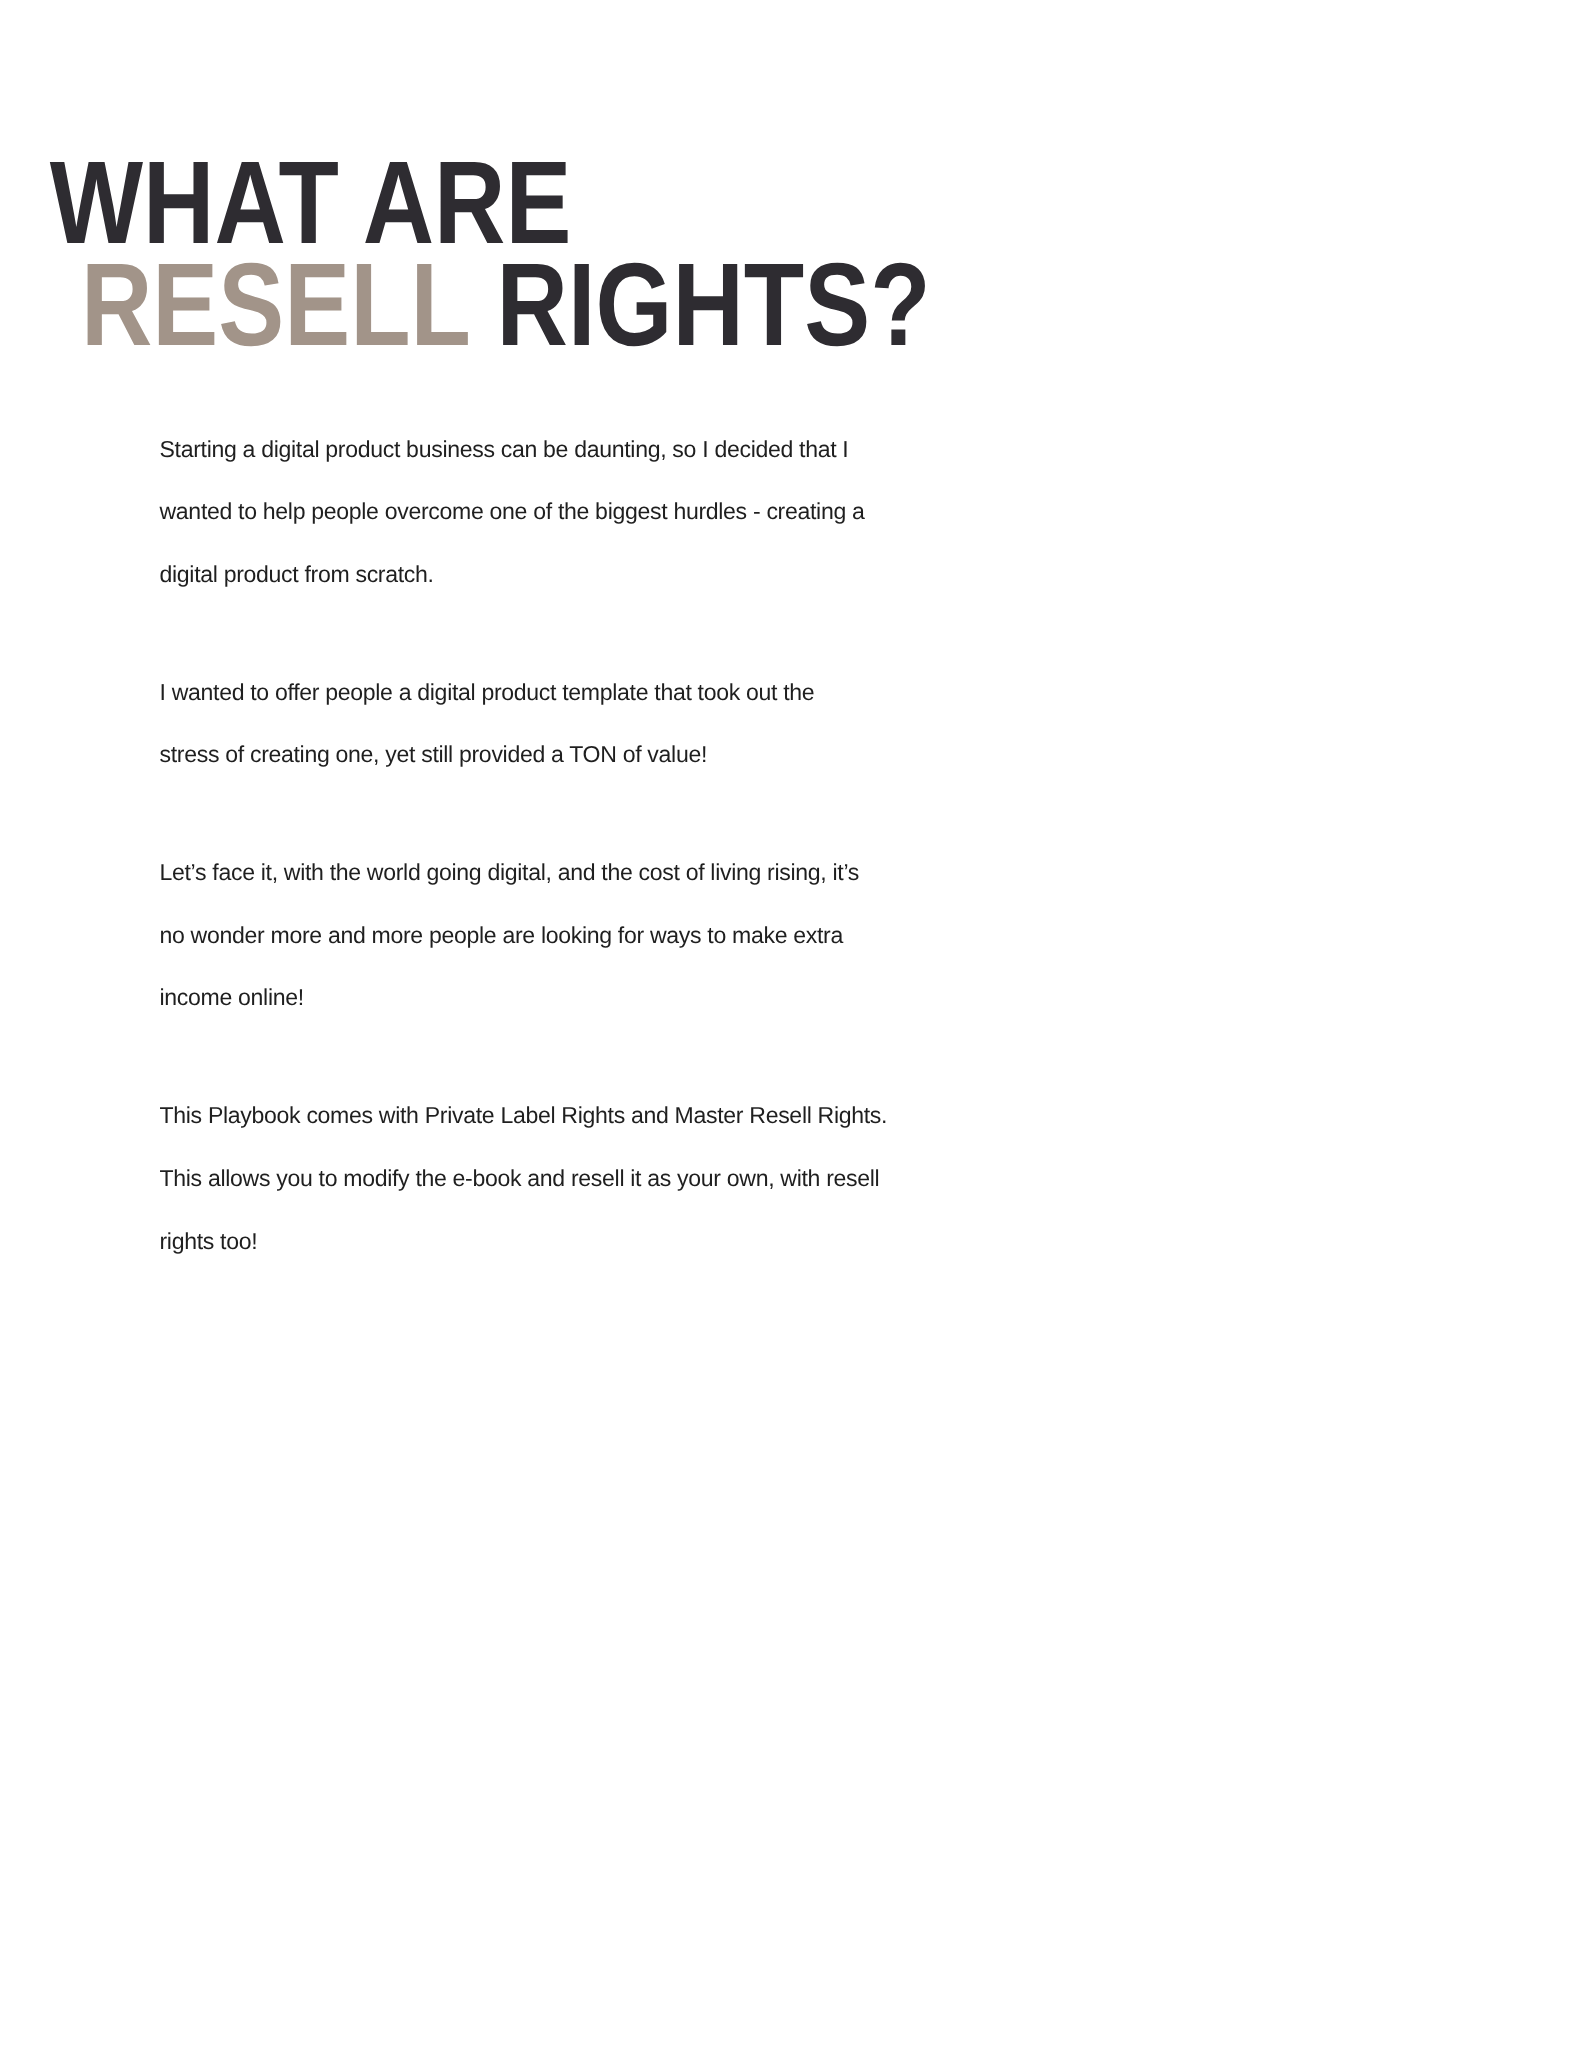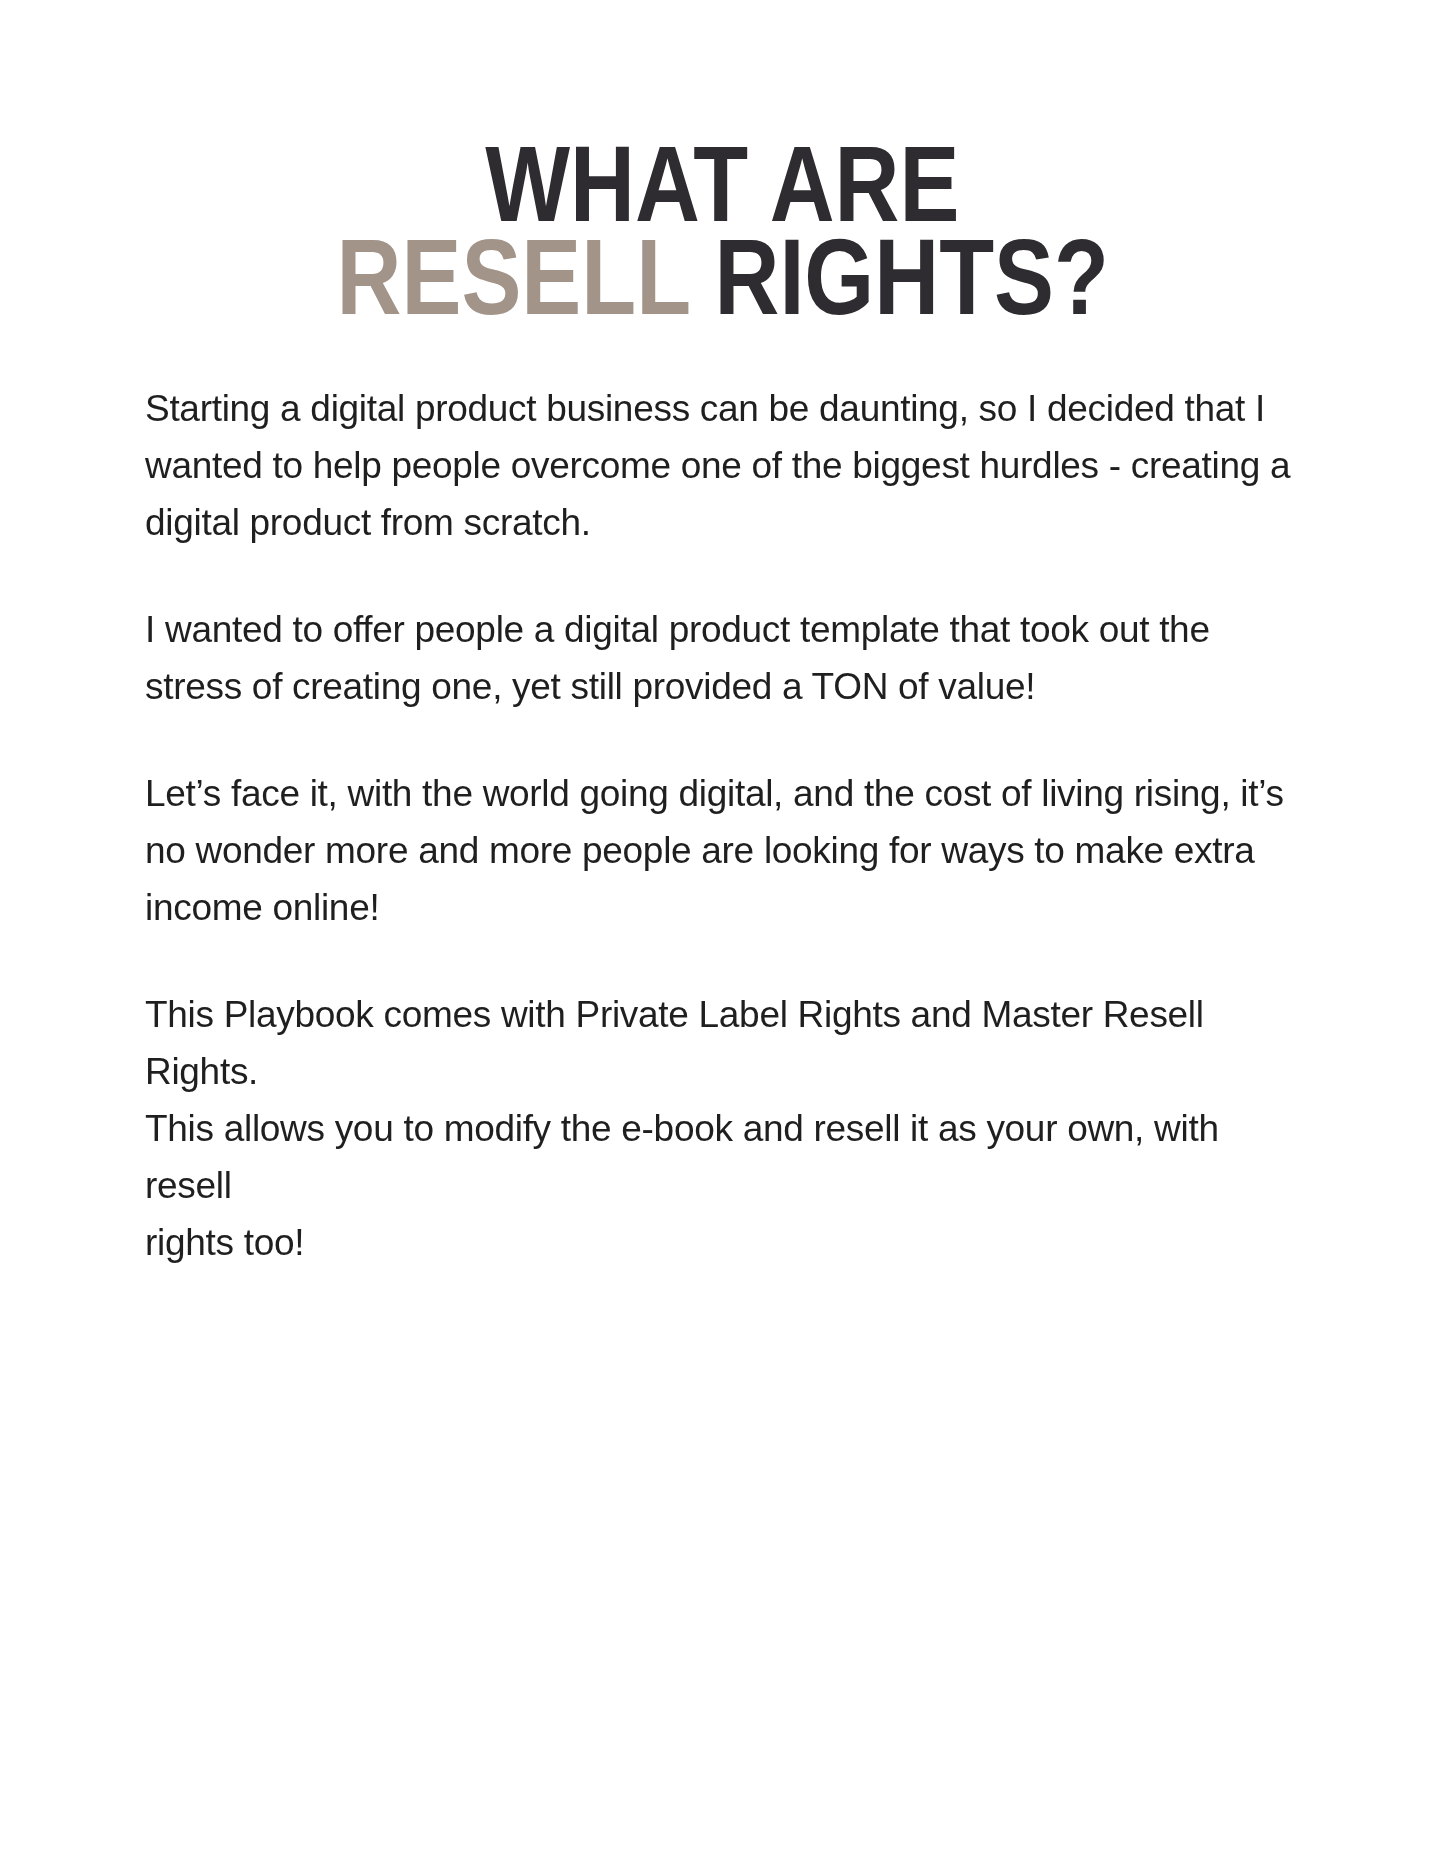--- a/index.html
+++ b/index.html
@@ -13,21 +13,20 @@
   body{
     width:1445px;height:1871px;
     background:var(--page-bg);
     font-family:"Liberation Sans", sans-serif;
     position:relative;
     overflow:hidden;
   }
   .page{width:100%;height:100%;position:relative;}
   h1.title{
     margin:138px 0 0 0;
-    text-align:center;
     font-size:107px;
     line-height:93px;
     font-weight:700;
     color:var(--title);
     letter-spacing:0;
     text-decoration:underline;
   }
   .t-line{display:block;}
   .squeeze{
     display:inline-block;
@@ -35,21 +34,21 @@
     transform-origin:50% 50%;
     white-space:nowrap;
   }
   .accent{color:var(--accent);}
   .body-text{
     margin-top:56px;
     padding:0 135px 0 145px;
   }
   .body-p{
     margin:0 0 50px 0;
-    font-size:37px;
+    font-size:21px;
     line-height:57px;
     letter-spacing:-0.3px;
     color:var(--body);
     white-space:pre-line;
   }
   .body-p:last-child{margin-bottom:0;}
   .hl{font-weight:400;}
 </style>
 </head>
 <body>

